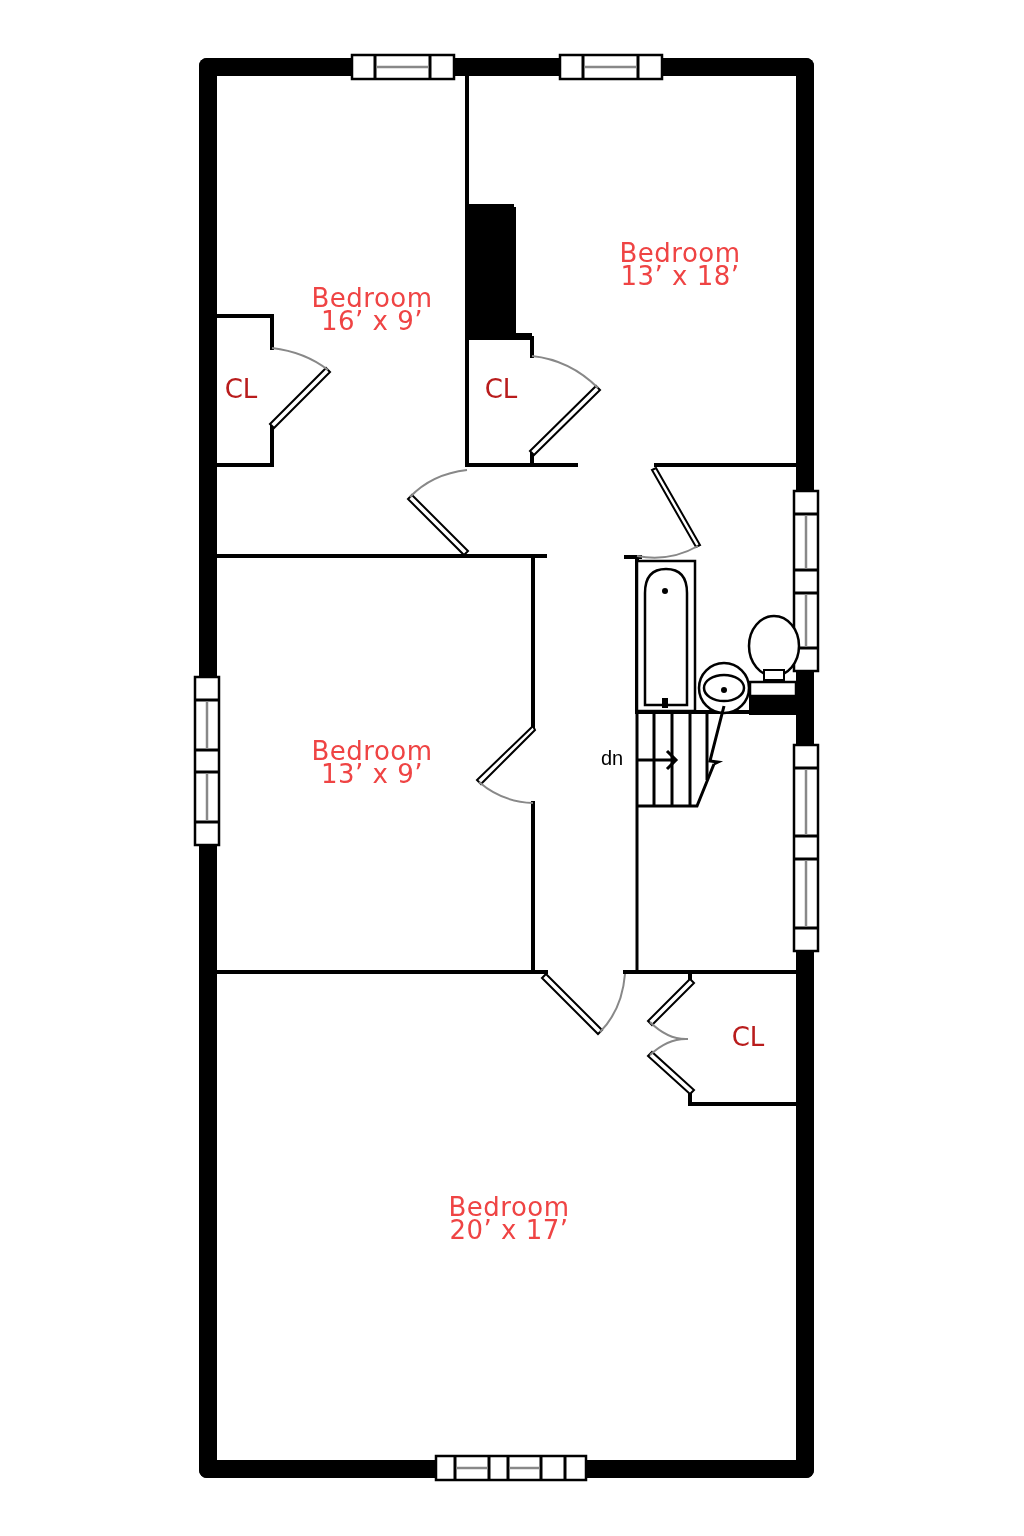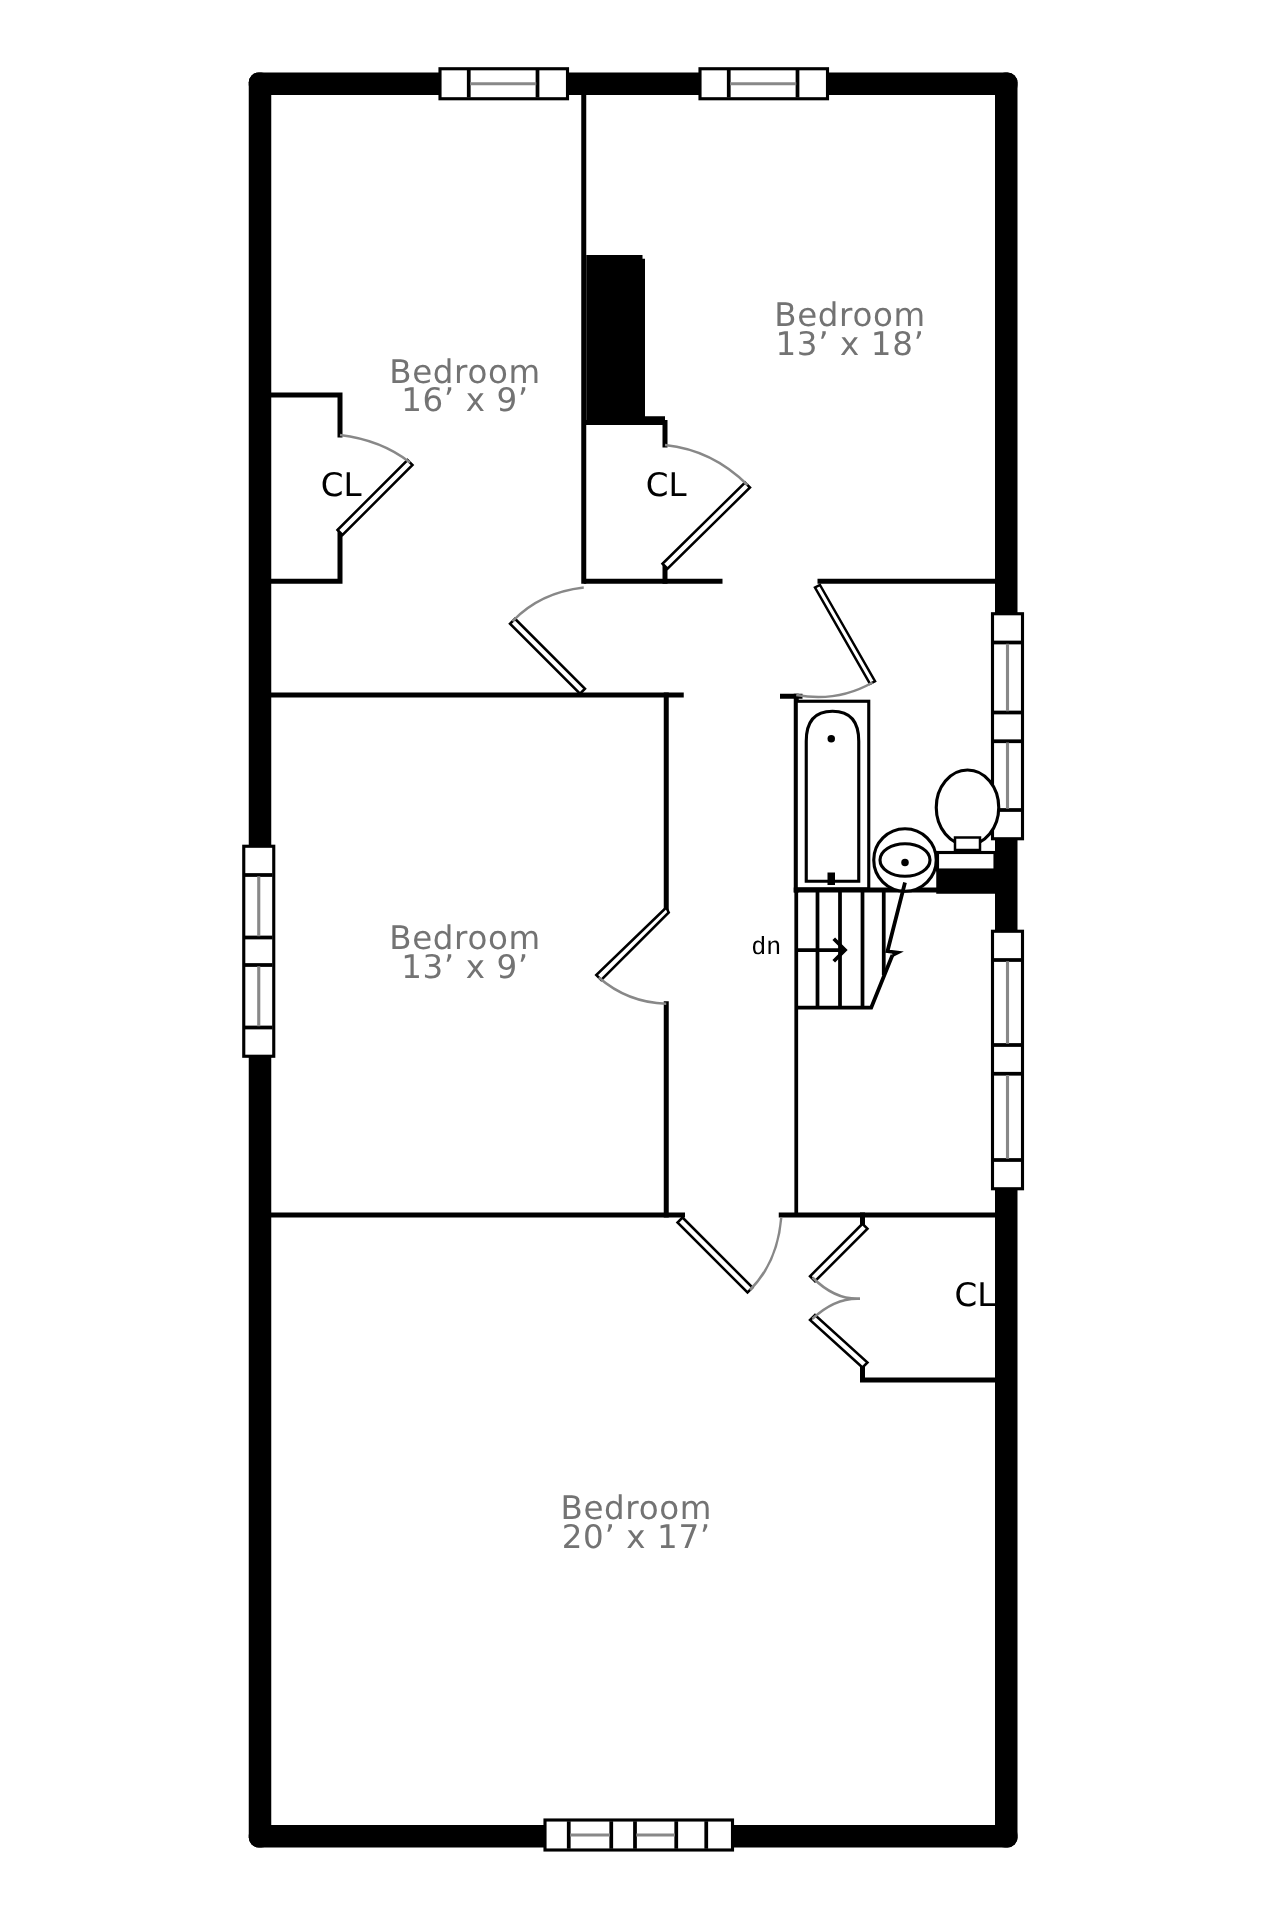--- a/index.html
+++ b/index.html
@@ -10,41 +10,40 @@
     .wall-thin { stroke: #000; stroke-width: 3; fill: none; }
     .win-frame { fill: #fff; stroke: #000; stroke-width: 2.5; }
     .win-pane { stroke: #888; stroke-width: 2.5; }
     .door-leaf { fill: #fff; stroke: #000; stroke-width: 2; }
     .swing { fill: none; stroke: #888; stroke-width: 2; }
     .fixture { fill: #fff; stroke: #000; stroke-width: 3; }
     .solid { fill: #000; }
     .label {
       position: absolute;
       font-family: "DejaVu Sans", sans-serif;
-      color: #737373;
+      color: #ef4444;
       text-align: center;
       line-height: 23px;
       font-size: 26px;
       white-space: nowrap;
       transform: translateX(-50%);
     }
     .label .name { display: block; letter-spacing: 0.5px; }
     .label .dim { display: block; letter-spacing: 0.5px; }
     .small-label {
       position: absolute;
       font-family: "DejaVu Sans", sans-serif;
       font-size: 26px;
-      color: #000000;
+      color: #b91c1c;
       transform: translateX(-50%);
       white-space: nowrap;
-      margin-left: 32px;
     }
     .dn-label {
       position: absolute;
-      font-family: Liberation Mono, monospace;
+      font-family: Liberation Sans, sans-serif;
       font-size: 20px;
       color: #000;
       white-space: nowrap;
     }
   </style>
 </head>
 <body>
 
 <svg id="plan" viewBox="0 0 1024 1536" xmlns="http://www.w3.org/2000/svg">
 

